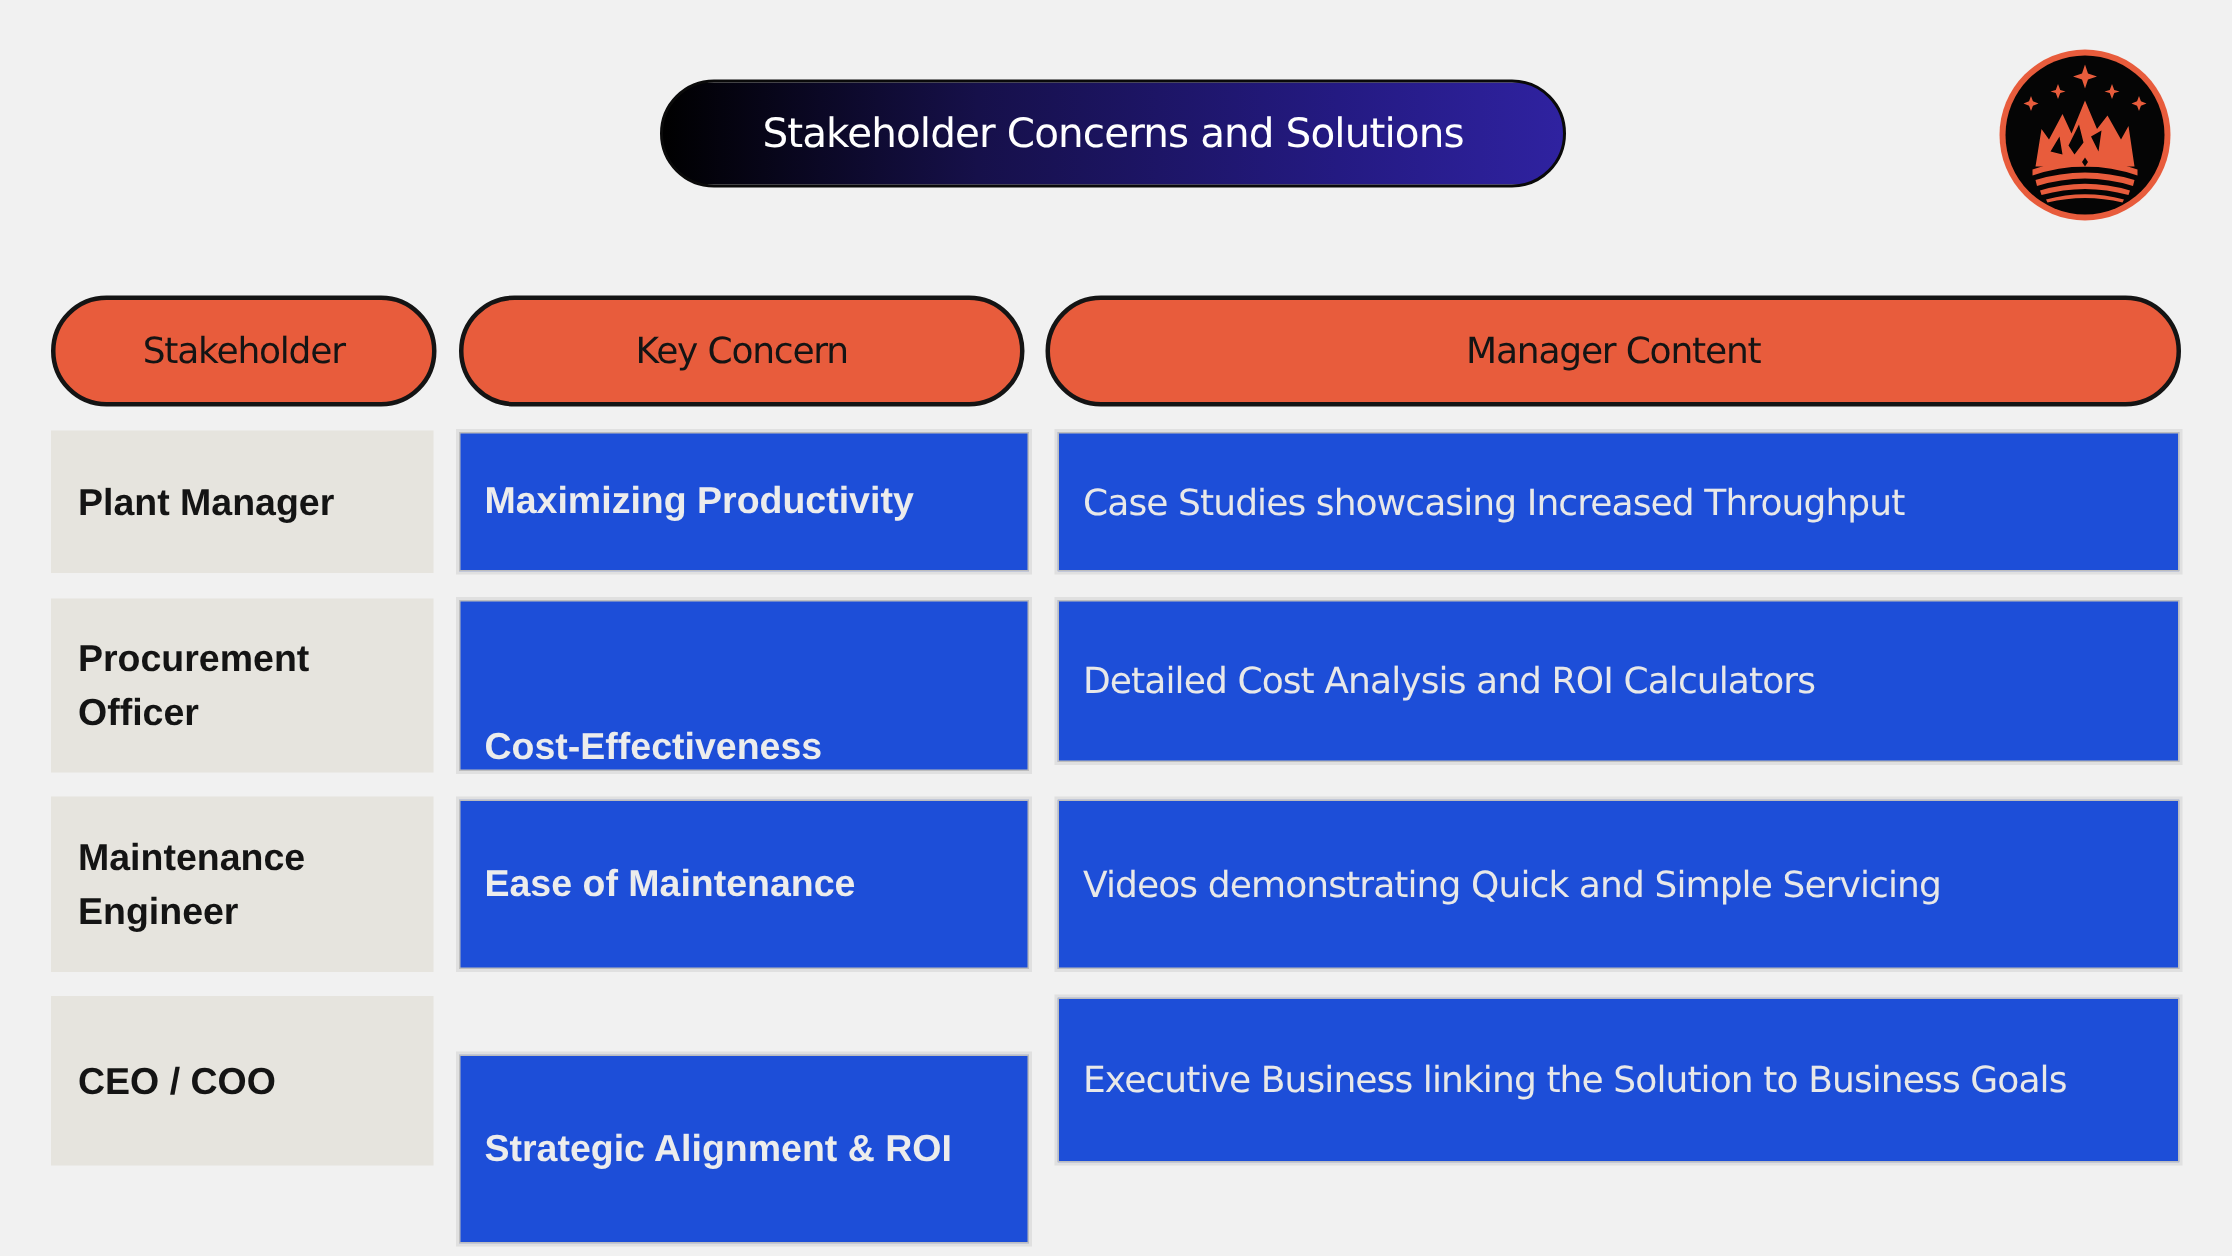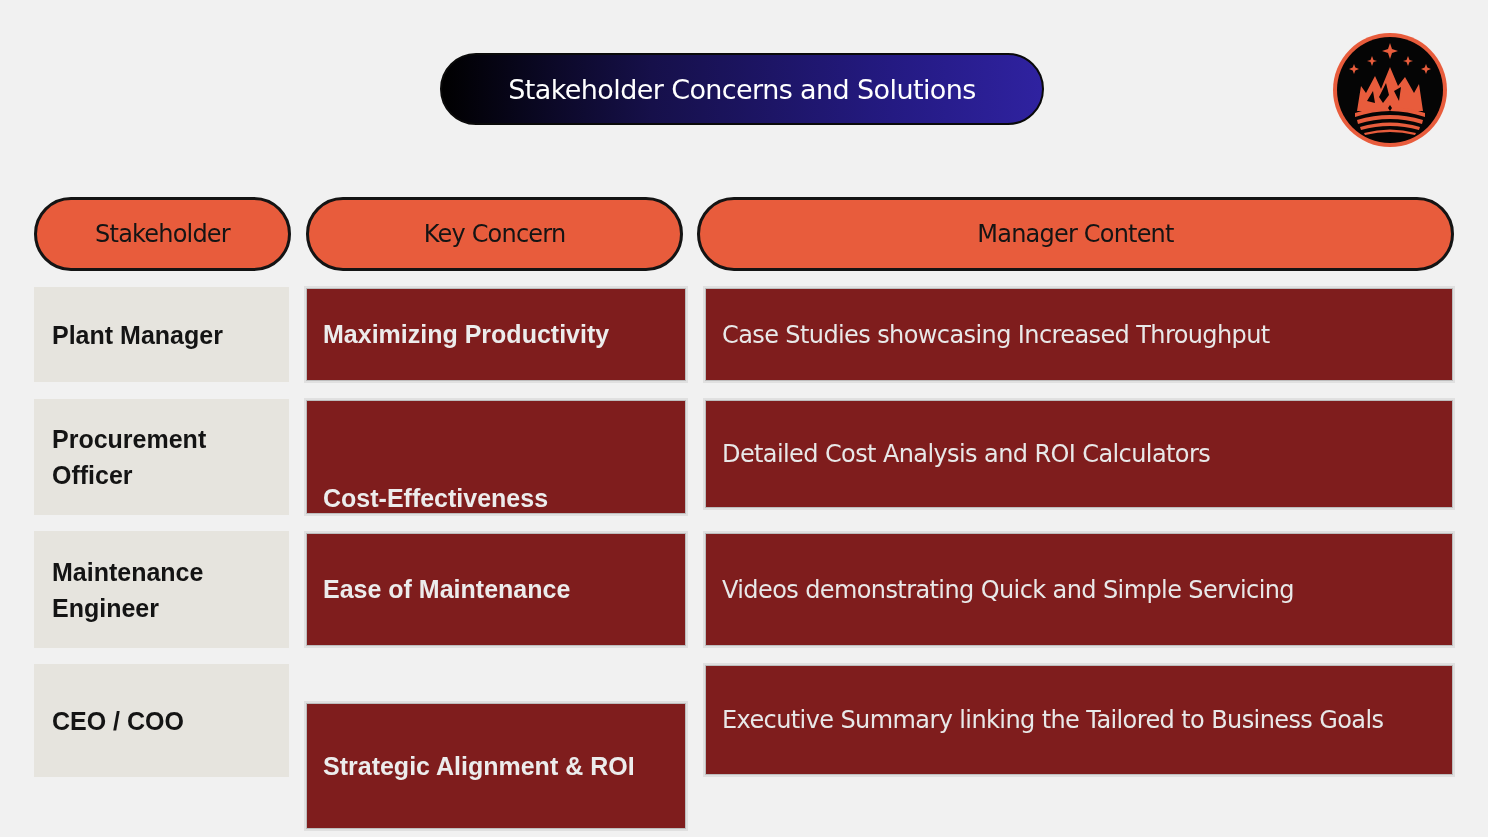--- a/index.html
+++ b/index.html
@@ -48,21 +48,21 @@
       padding-left: 18px;
       display: flex; align-items: center;
     }
     .cell-stake span {
       font-family: "Liberation Sans", sans-serif;
       font-weight: bold; font-size: 25px; line-height: 36px;
       color: #141414;
     }
     .cell-dark {
       position: absolute;
-      background: #7f1d1d;
+      background: #1d4ed8;
       border: 1px solid #bdbdbd;
       outline: 2px solid #e0e0e0;
       outline-offset: 0px;
       box-sizing: border-box;
       display: flex; align-items: center;
       padding-left: 16px;
     }
     .cell-concern { left: 306px; width: 380px; }
     .cell-content { left: 705px; width: 748px; }
     .cell-concern span {
@@ -144,14 +144,14 @@
   <span>Videos demonstrating Quick and Simple Servicing</span>
 </div>
 
 <div class="cell-stake" style="top:664px; height:113px;">
   <span>CEO / COO</span>
 </div>
 <div class="cell-dark cell-concern" style="top:703px; height:126px;">
   <span>Strategic Alignment &amp; ROI</span>
 </div>
 <div class="cell-dark cell-content" style="top:665px; height:110px;">
-  <span>Executive Summary linking the Tailored to Business Goals</span>
+  <span>Executive Business linking the Solution to Business Goals</span>
 </div>
 
 </body></html>

